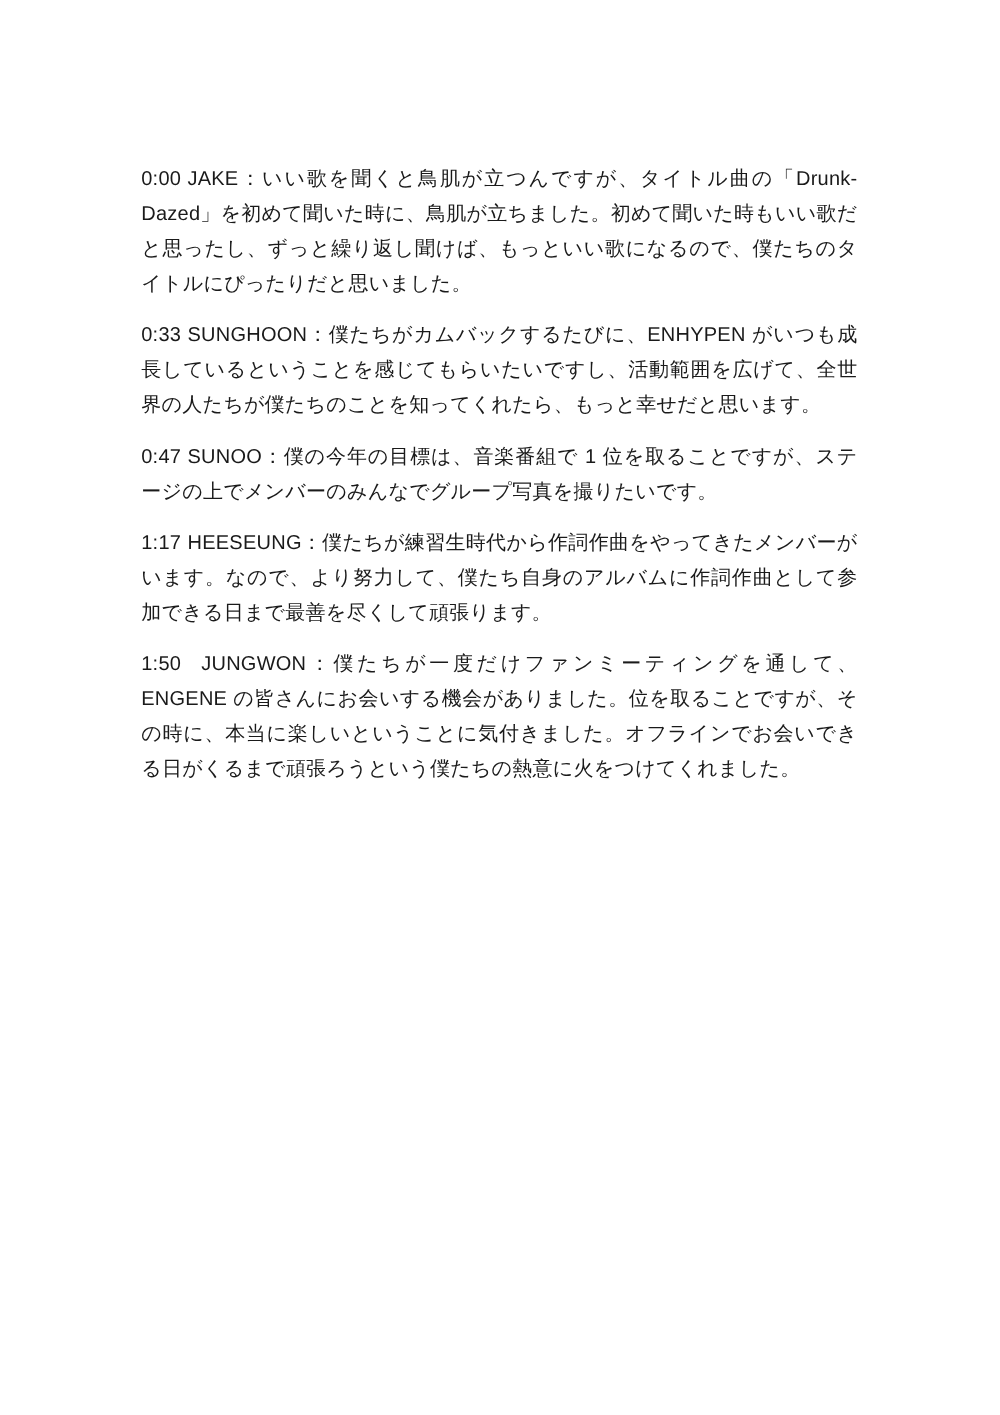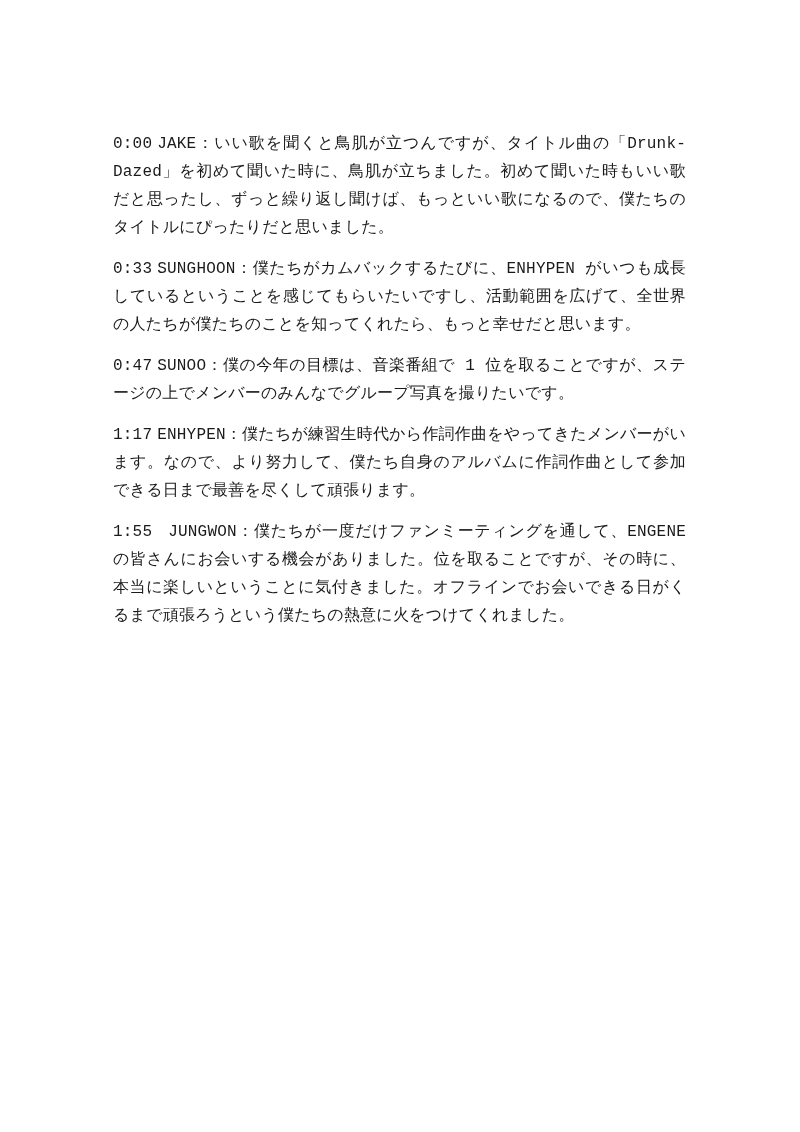--- a/index.html
+++ b/index.html
@@ -6,21 +6,21 @@
     margin: 0;
     padding: 0;
     background: #ffffff;
   }
   .page {
     position: relative;
     width: 800px;
     height: 892px;
     background: #ffffff;
     overflow: hidden;
-    font-family: Liberation Mono, monospace;
+    font-family: Liberation Sans, sans-serif;
     color: #1a1a1a;
   }
   .content {
     position: absolute;
     top: 130px;
     left: 113px;
     width: 573px;
   }
   .entry {
     margin: 0 0 13px 0;
@@ -51,18 +51,18 @@
   <main class="content">
 
     <p class="entry"><span class="time">0:00</span><span class="speaker">JAKE</span><span class="sep">：</span><span class="speech">いい歌を聞くと鳥肌が立つんですが、タイトル曲の「Drunk-Dazed」を初めて聞いた時に、鳥肌が立ちました。初めて聞いた時もいい歌だと思ったし、ずっと繰り返し聞けば、もっといい歌になるので、僕たちのタイトルにぴったりだと思いました。</span></p>
 
 
     <p class="entry"><span class="time">0:33</span><span class="speaker">SUNGHOON</span><span class="sep">：</span><span class="speech">僕たちがカムバックするたびに、ENHYPEN がいつも成長しているということを感じてもらいたいですし、活動範囲を広げて、全世界の人たちが僕たちのことを知ってくれたら、もっと幸せだと思います。</span></p>
 
     <p class="entry"><span class="time">0:47</span><span class="speaker">SUNOO</span><span class="sep">：</span><span class="speech">僕の今年の目標は、音楽番組で 1 位を取ることですが、ステージの上でメンバーのみんなでグループ写真を撮りたいです。</span></p>
 
 
-    <p class="entry"><span class="time">1:17</span><span class="speaker">ENHYPEN</span><span class="sep">：</span><span class="speech">僕たちが練習生時代から作詞作曲をやってきたメンバーがいます。なので、より努力して、僕たち自身のアルバムに作詞作曲として参加できる日まで最善を尽くして頑張ります。</span></p>
+    <p class="entry"><span class="time">1:17</span><span class="speaker">HEESEUNG</span><span class="sep">：</span><span class="speech">僕たちが練習生時代から作詞作曲をやってきたメンバーがいます。なので、より努力して、僕たち自身のアルバムに作詞作曲として参加できる日まで最善を尽くして頑張ります。</span></p>
 
-    <p class="entry wide-gap"><span class="time">1:55</span><span class="speaker">JUNGWON</span><span class="sep">：</span><span class="speech">僕たちが一度だけファンミーティングを通して、ENGENE の皆さんにお会いする機会がありました。位を取ることですが、その時に、本当に楽しいということに気付きました。オフラインでお会いできる日がくるまで頑張ろうという僕たちの熱意に火をつけてくれました。</span></p>
+    <p class="entry wide-gap"><span class="time">1:50</span><span class="speaker">JUNGWON</span><span class="sep">：</span><span class="speech">僕たちが一度だけファンミーティングを通して、ENGENE の皆さんにお会いする機会がありました。位を取ることですが、その時に、本当に楽しいということに気付きました。オフラインでお会いできる日がくるまで頑張ろうという僕たちの熱意に火をつけてくれました。</span></p>
 
   </main>
 </div>
 
 </body></html>

